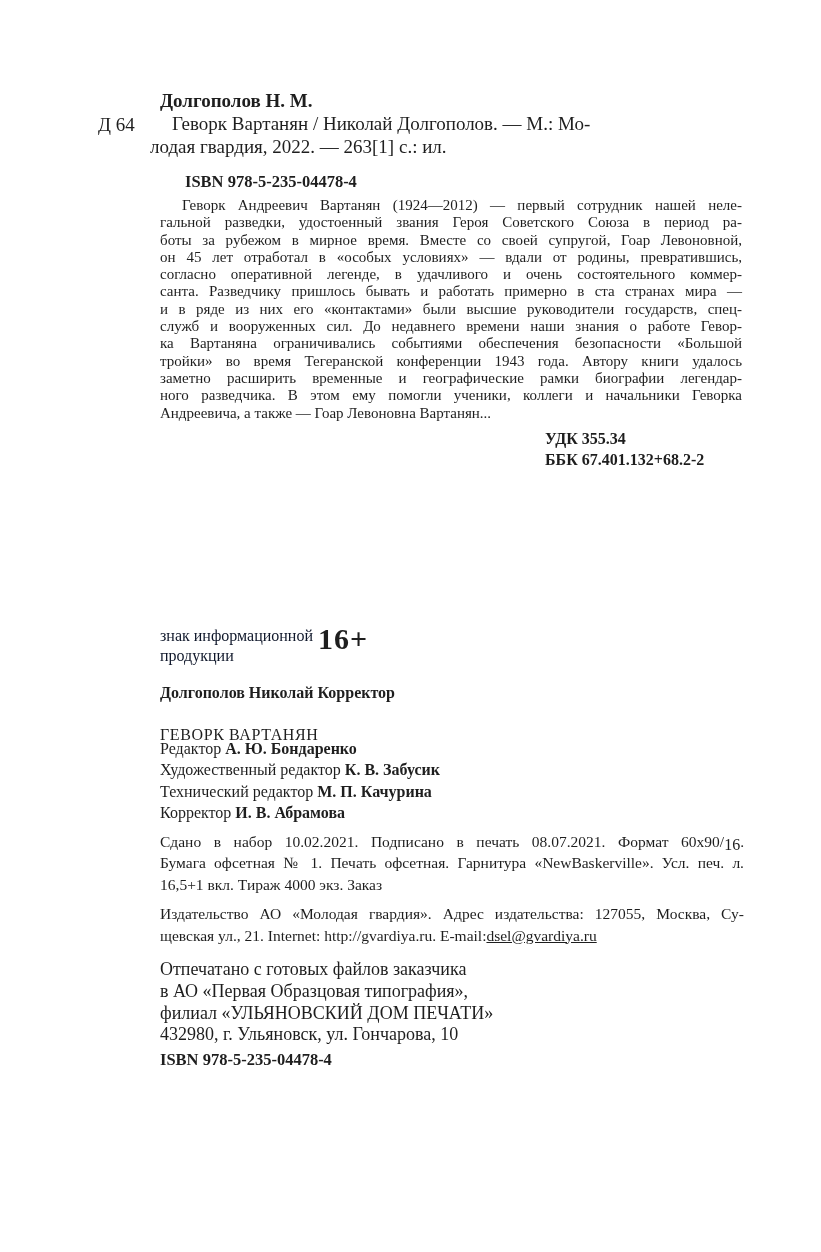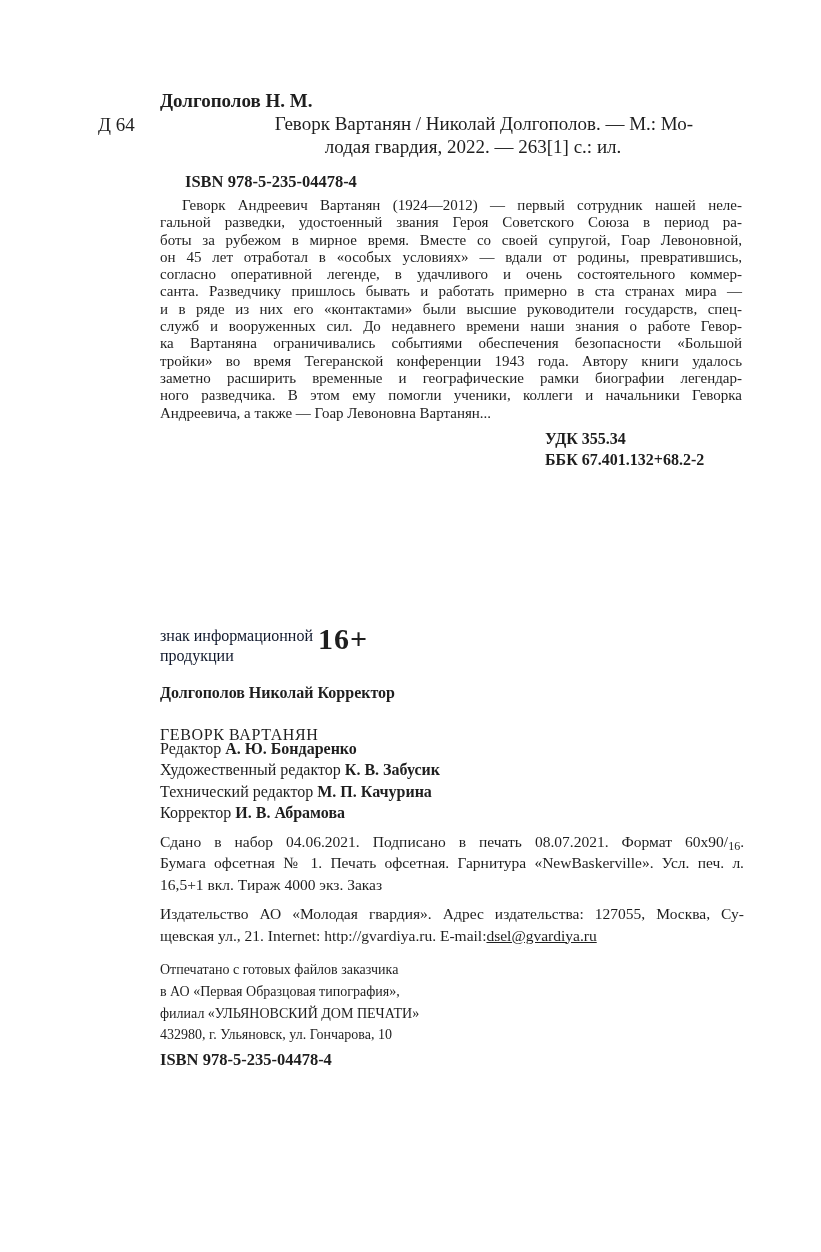--- a/index.html
+++ b/index.html
@@ -10,21 +10,21 @@
     font-family:"Liberation Serif","DejaVu Serif",serif;
     position:relative;
     overflow:hidden;
   }
   .abs{position:absolute;}
   .b{font-weight:bold;}
 
   .author-line{top:90px;left:160px;font-size:19px;line-height:22px;}
   .bib{top:113px;left:98px;font-size:19px;}
   .bib-code{position:absolute;left:0;top:1px;white-space:nowrap;}
-  .bib-text{position:absolute;left:75px;top:0;width:600px;text-align:center;}
+  .bib-text{position:absolute;left:52px;top:0;width:600px;}
   .bib-text div{line-height:22.5px;white-space:nowrap;}
   .bib-text .l1{text-indent:22px;}
 
   .isbn-top{top:172px;left:185px;font-size:16.5px;line-height:19px;}
 
   .annotation{top:197px;left:160px;width:582px;font-size:15px;}
   .annotation div{
     line-height:17.3px;
     text-align:justify;
     -moz-text-align-last:justify;
@@ -47,32 +47,32 @@
   .credits div{line-height:21.3px;white-space:nowrap;}
 
   .printinfo{top:831px;left:160px;width:584px;font-size:15.5px;}
   .printinfo div{
     line-height:21.4px;
     text-align:justify;
     -moz-text-align-last:justify;
     text-align-last:justify;
   }
   .printinfo div.last{text-align-last:left;-moz-text-align-last:left;}
-  .printinfo sub{font-size:12px;line-height:0;vertical-align:-3px;}
+  .printinfo sub{font-size:16px;line-height:0;vertical-align:-3px;}
 
   .publisher{top:903px;left:160px;width:584px;font-size:15.5px;}
   .publisher div{line-height:21.6px;}
   .publisher div.jl{
     text-align:justify;
     -moz-text-align-last:justify;
     text-align-last:justify;
   }
   .email{text-decoration:underline;}
 
-  .printhouse{top:959px;left:160px;font-size:14px;}
+  .printhouse{top:959px;left:160px;font-size:18px;}
   .printhouse div{line-height:21.8px;white-space:nowrap;}
 
   .isbn-bottom{top:1050px;left:160px;font-size:16.5px;line-height:20px;}
 </style>
 </head>
 <body>
 
 <div>
 
   <div class="abs author-line b">Долгополов Н. М.</div>
@@ -127,21 +127,21 @@
     <div>
       <span>Технический редактор </span><span class="b">М. П. Качурина</span>
     </div>
     <div>
       <span>Корректор </span><span class="b">И. В. Абрамова</span>
     </div>
   </div>
 
   <div class="abs printinfo">
     <div>
-      <span>Сдано в набор 04.06.2021. Подписано в печать 08.07.2021. Формат 60х90/</span><sub>16</sub><span>.</span>
+      <span>Сдано в набор 10.02.2021. Подписано в печать 08.07.2021. Формат 60х90/</span><sub>16</sub><span>.</span>
     </div>
     <div>Бумага офсетная № 1. Печать офсетная. Гарнитура «NewBaskerville». Усл. печ. л.</div>
     <div class="last">16,5+1 вкл. Тираж 4000 экз. Заказ</div>
   </div>
 
   <div class="abs publisher">
     <div class="jl">Издательство АО «Молодая гвардия». Адрес издательства: 127055, Москва, Су-</div>
     <div>
       <span>щевская ул., 21. Internet: http://gvardiya.ru. E-mail:</span><span class="email">dsel@gvardiya.ru</span>
     </div>

